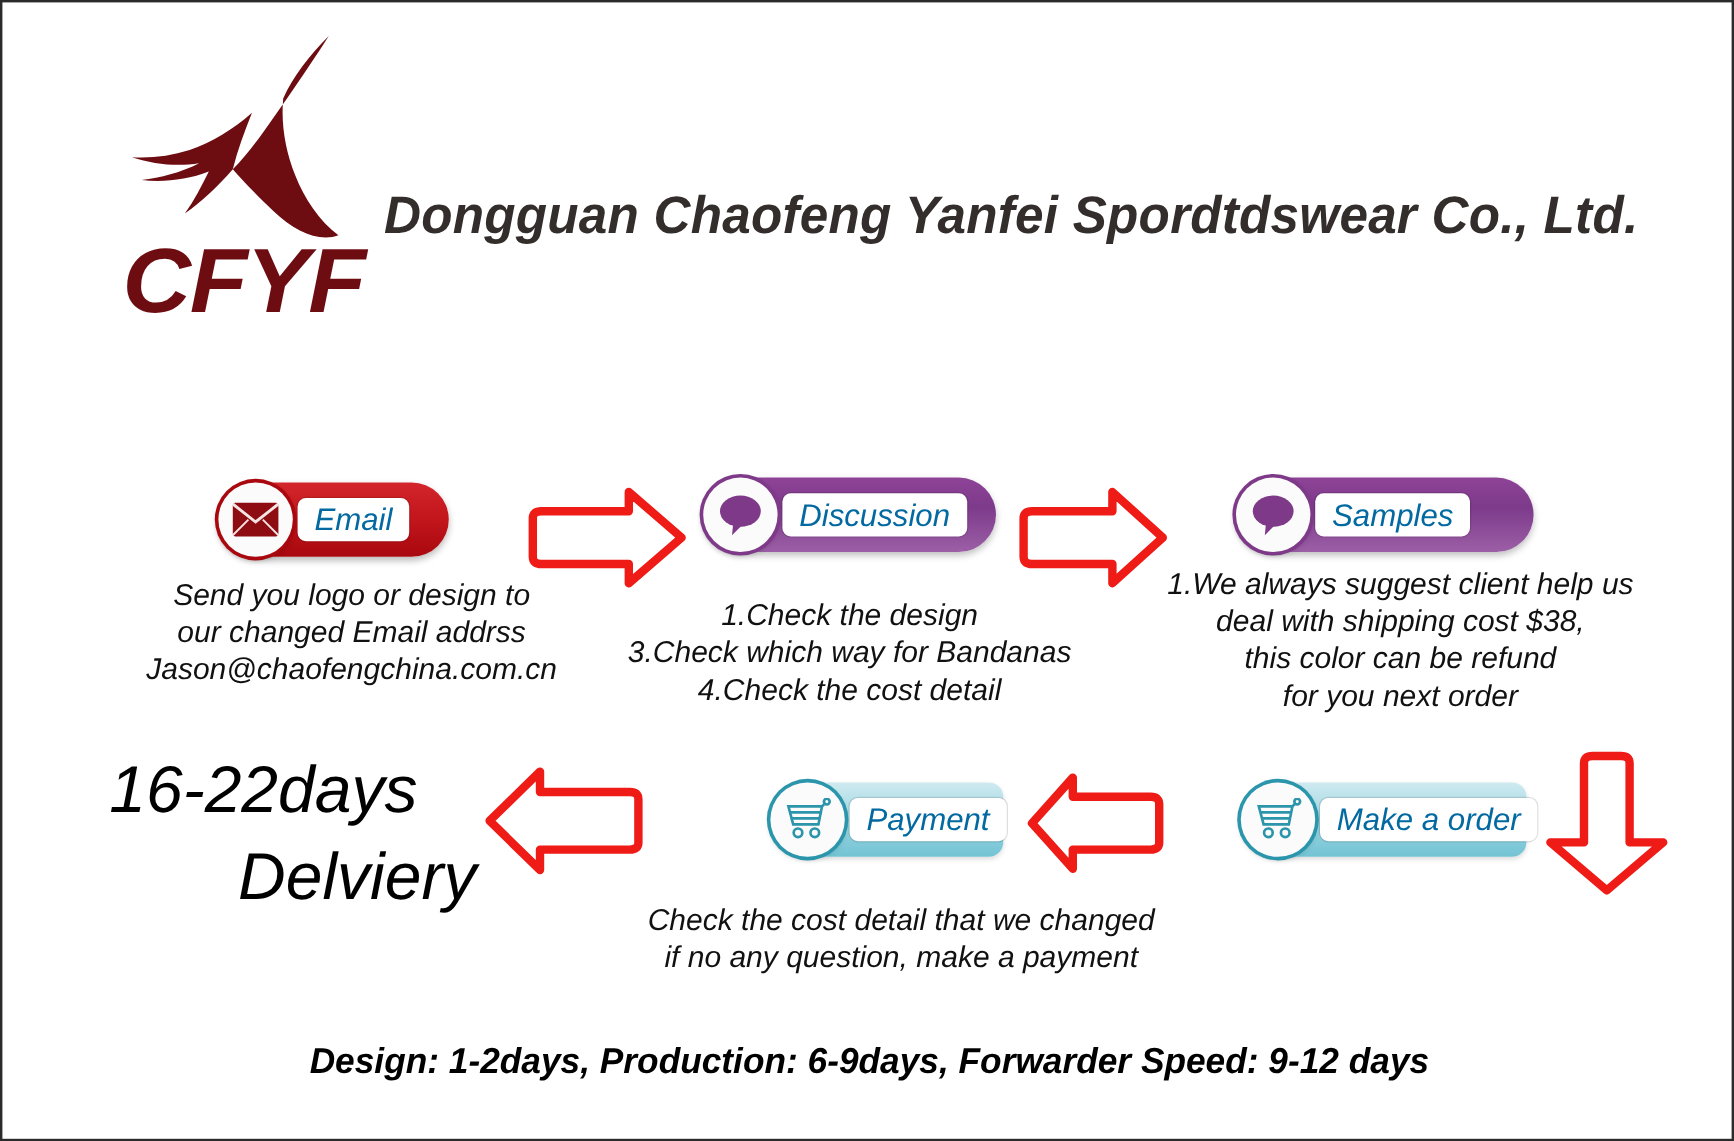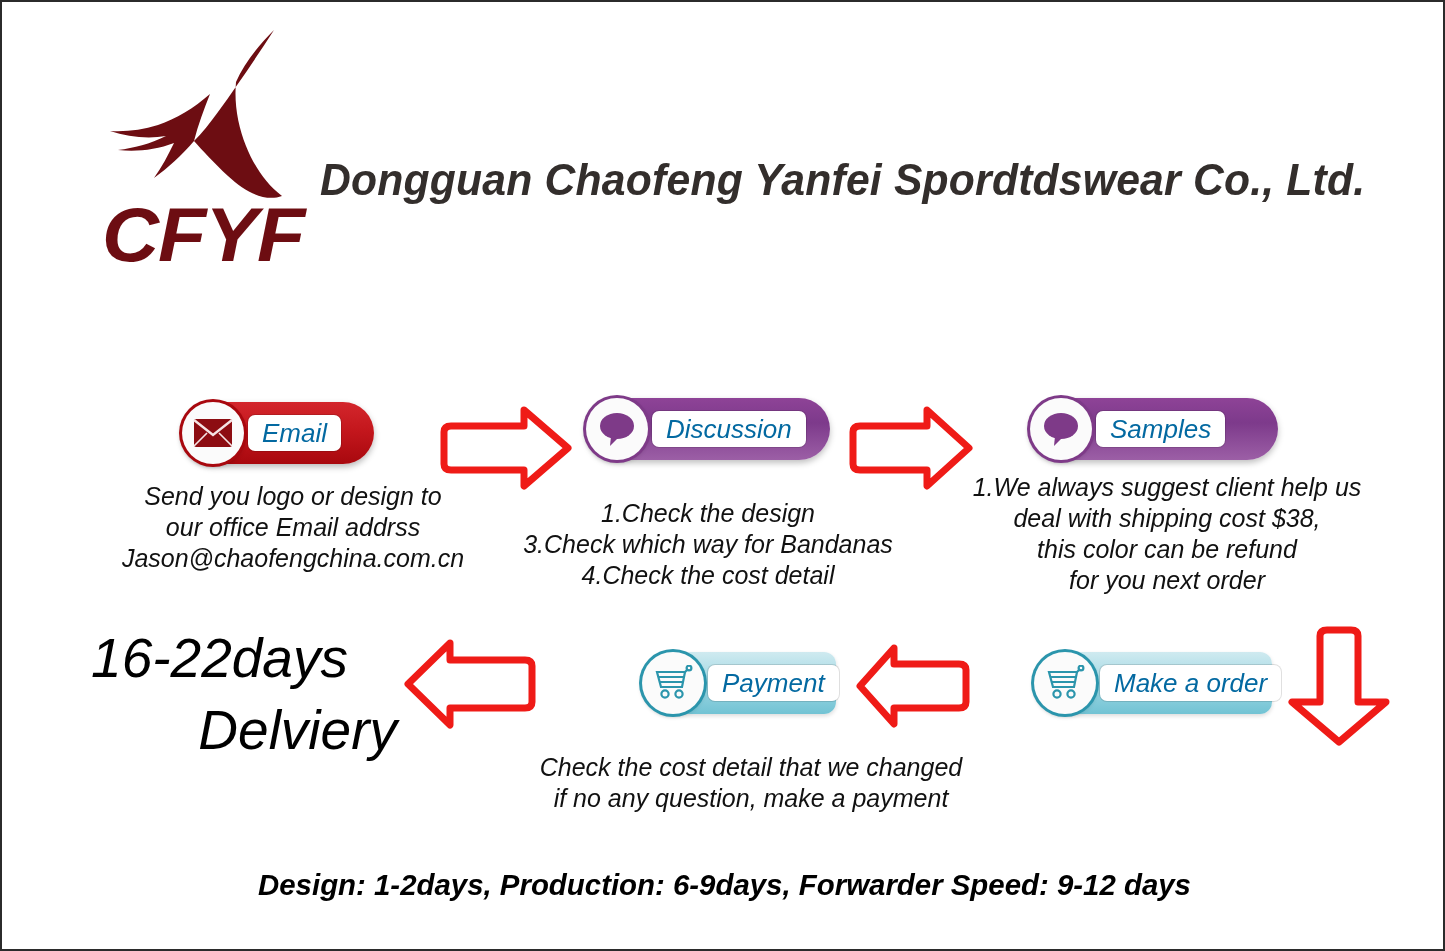--- a/index.html
+++ b/index.html
@@ -167,21 +167,21 @@
         <rect x="1" y="1" width="38" height="28" rx="2" fill="#8d0d12"></rect>
         <path d="M1 2 L20 17 L39 2" fill="none" stroke="#f5e4e4" stroke-width="2.4"></path>
         <path d="M1 28 L14 15 M39 28 L26 15" fill="none" stroke="#f5e4e4" stroke-width="1.6"></path>
       </svg>
     </div>
     <div class="lbl">Email</div>
   </div>
 
   <div class="caption" id="cap-email">
     <div>Send you logo or design to</div>
-    <div>our office Email addrss</div>
+    <div>our changed Email addrss</div>
     <div>Jason@chaofengchina.com.cn</div>
   </div>
 
   <div class="badge badge-purple" id="badge-discussion">
     <div class="pill"></div>
     <div class="iconwrap">
       <svg width="40" height="36" viewBox="0 0 40 36">
         <ellipse cx="20" cy="15" rx="17" ry="13" fill="#7e3a88"></ellipse>
         <path d="M14 25 L13 35 L22 26 Z" fill="#7e3a88"></path>
       </svg>

